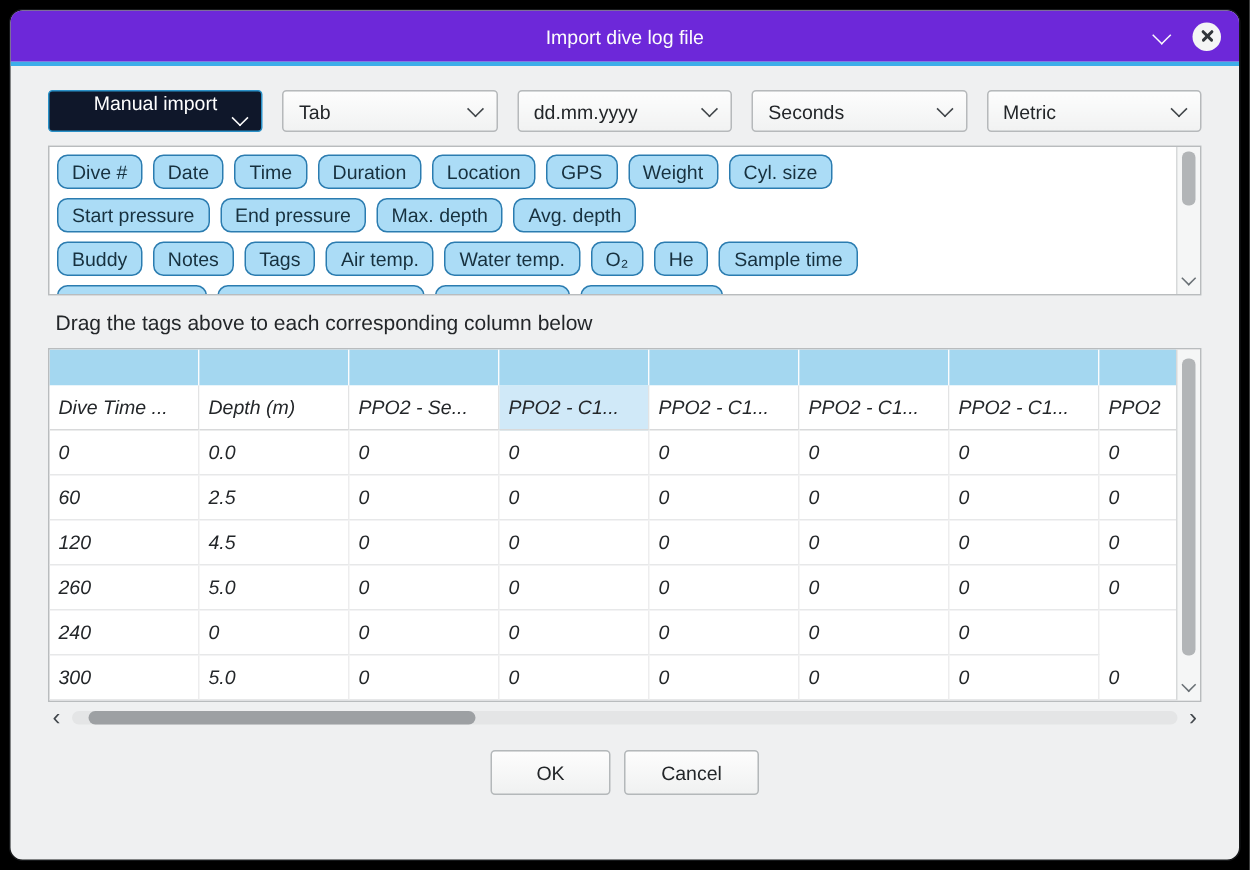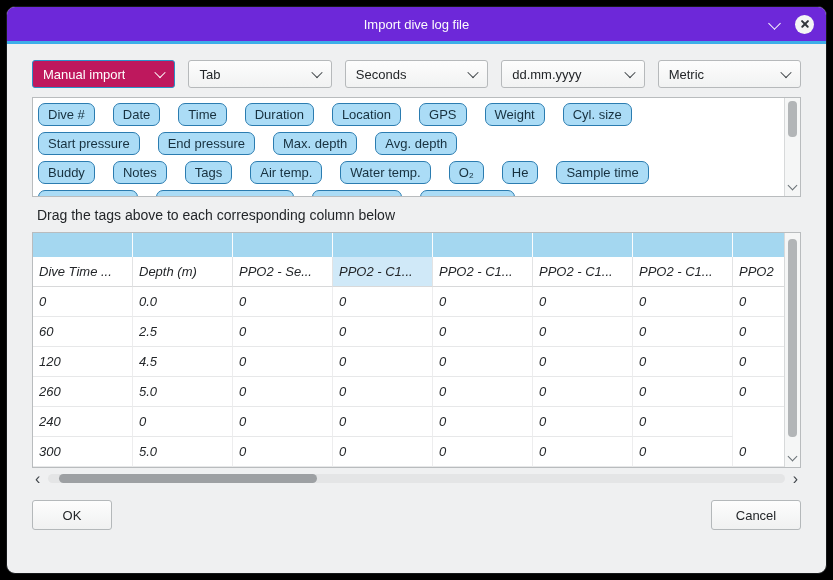--- a/index.html
+++ b/index.html
@@ -23,27 +23,27 @@
   
   .content{flex:1;padding:16px 25px 20px;display:flex;flex-direction:column;min-height:0;}
   
   .combo-row{display:flex;gap:13px;margin-bottom:9px;flex:none;}
   .combo{flex:1;height:28px;box-sizing:border-box;border:1px solid #b6b9bb;border-radius:3px;
     background:linear-gradient(#fdfdfd,#f1f2f2);display:flex;align-items:center;padding:0 10px;
     font-size:13px;color:#232629;cursor:default;}
   .combo-text{white-space:nowrap;overflow:hidden;}
   .combo-arrow{margin-left:auto;width:7px;height:7px;border-right:1.4px solid #3e4347;
     border-bottom:1.4px solid #3e4347;transform:rotate(45deg) translate(-1px,-1px);flex:none;}
-  .combo.active{background:#be185d;border-color:#2a91c8;color:#fefefe;}
+  .combo.active{background:#0f172a;border-color:#2a91c8;color:#fefefe;flex-direction:column;}
   .combo.active .combo-arrow{border-color:#fefefe;}
   
   .tag-area{height:100px;box-sizing:border-box;border:1px solid #b9bcbe;background:#fff;
     display:flex;margin-bottom:10px;flex:none;}
   .tag-rows{flex:1;overflow:hidden;padding:5px 4px 0 5px;}
-  .tag-row{display:flex;gap:18px;margin-bottom:6px;}
+  .tag-row{display:flex;gap:7px;margin-bottom:6px;}
   .tag{height:23px;box-sizing:border-box;display:inline-flex;align-items:center;padding:0 9px;
     background:#abdcf6;border:1px solid #2b7cb0;border-radius:7px;font-size:13px;color:#17313f;
     white-space:nowrap;cursor:grab;}
   .vscroll{width:15px;flex:none;position:relative;background:#f5f6f6;border-left:1px solid #d7d9da;}
   .vthumb{position:absolute;left:3px;right:3px;border-radius:4px;background:#b2b5b7;}
   .vthumb.tagpool{top:3px;height:36px;}
   .vthumb.table{top:6px;height:198px;}
   .varrow{position:absolute;bottom:7px;left:3.5px;width:6px;height:6px;
     border-right:1.6px solid #697075;border-bottom:1.6px solid #697075;transform:rotate(45deg);}
   
@@ -62,21 +62,21 @@
   .th.hl{background:#d0e9f8;}
   .td{width:100px;height:30px;box-sizing:border-box;line-height:29px;padding-left:6px;
     font-size:13px;color:#232629;border-right:1px solid #ededee;border-bottom:1px solid #e7e8e9;
     white-space:nowrap;overflow:hidden;flex:none;}
   
   .hscroll{height:15px;margin-top:3px;display:flex;align-items:center;gap:5px;flex:none;}
   .harrow{color:#42474c;font-size:16px;line-height:13px;padding:0 3px;cursor:default;user-select:none;}
   .htrack{flex:1;height:9px;position:relative;background:#e4e5e6;border-radius:5px;}
   .hthumb{position:absolute;left:1.5%;width:35%;top:0;bottom:0;border-radius:5px;background:#9da0a3;}
   
-  .btn-row{margin-top:14px;display:flex;justify-content:space-between;gap:9px;flex:none;}
+  .btn-row{margin-top:14px;display:flex;justify-content:center;gap:9px;flex:none;}
   .btn{height:30px;box-sizing:border-box;border:1px solid #b4b8ba;border-radius:3px;
     background:linear-gradient(#fdfdfd,#f0f1f1);font-size:13px;color:#232629;
     font-family:inherit;padding:0 14px;cursor:default;}
   .btn.ok{min-width:80px;}
   .btn.cancel{min-width:90px;}
 </style>
 </head>
 <body>
 
 <div class="window">
@@ -95,25 +95,25 @@
     <div class="combo-row" id="comboRow">
         <div class="combo active">
           <span class="combo-text">Manual import</span>
           <span class="combo-arrow"></span>
         </div>
         <div class="combo">
           <span class="combo-text">Tab</span>
           <span class="combo-arrow"></span>
         </div>
         <div class="combo">
+          <span class="combo-text">dd.mm.yyyy</span>
+          <span class="combo-arrow"></span>
+        </div>
+        <div class="combo">
           <span class="combo-text">Seconds</span>
-          <span class="combo-arrow"></span>
-        </div>
-        <div class="combo">
-          <span class="combo-text">dd.mm.yyyy</span>
           <span class="combo-arrow"></span>
         </div>
         <div class="combo">
           <span class="combo-text">Metric</span>
           <span class="combo-arrow"></span>
         </div>
       </div>
 
     <div class="tag-area">
       <div class="tag-rows" id="tagRows">

